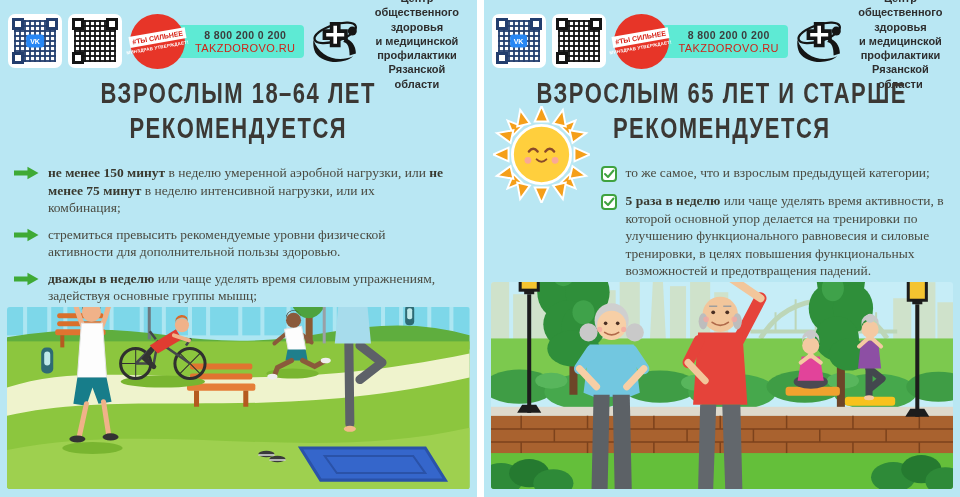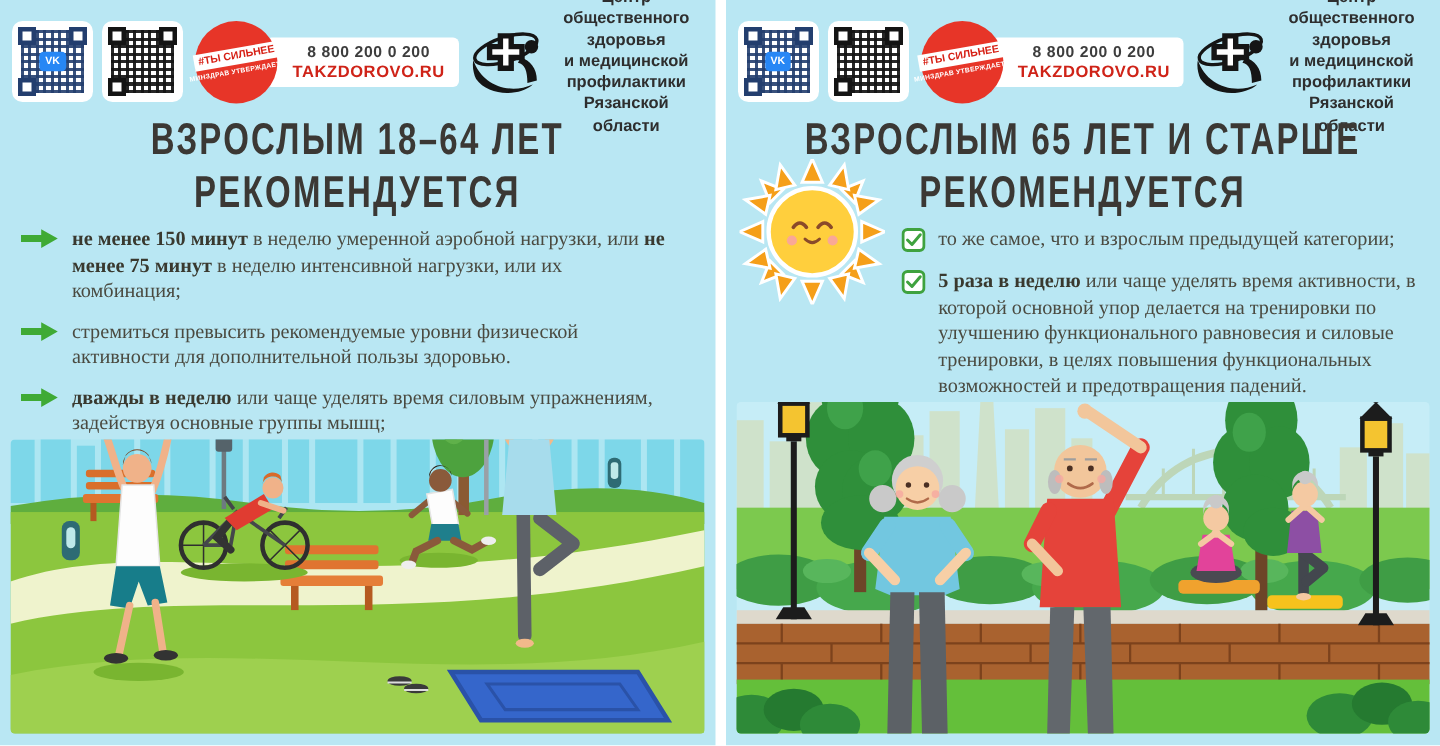--- a/index.html
+++ b/index.html
@@ -21,35 +21,35 @@
   .f1{left:4px;top:4px;} .f2{right:4px;top:4px;} .f3{left:4px;bottom:4px;}
   .vk-badge{position:absolute;left:50%;top:50%;transform:translate(-50%,-50%);
     background:#2787f5;color:#fff;font-weight:700;font-size:7px;line-height:1;
     padding:3px 4px;border-radius:3px;}
   .badge-circle{width:55px;height:55px;border-radius:50%;background:#e73528;flex:none;z-index:1;
     display:flex;flex-direction:column;align-items:center;justify-content:center;margin-left:2px;}
   .badge-l1{background:#fff;color:#d61f14;font-size:7px;font-weight:800;line-height:1;
     padding:2px 3px;transform:rotate(-10deg);white-space:nowrap;}
   .badge-l2{color:#fff;font-size:4.5px;font-weight:700;transform:rotate(-10deg);
     margin-top:2px;white-space:nowrap;letter-spacing:.2px;}
-  .contact{background:#ffffff;border-radius:4px;margin-left:-14px;padding:4px 9px 4px 18px;z-index:0;
+  .contact{background:#5eead4;border-radius:4px;margin-left:-14px;padding:4px 9px 4px 18px;z-index:0;
     display:flex;flex-direction:column;align-items:center;gap:1px;flex:none;}
   .phone{color:#3d3d3d;font-weight:800;font-size:10.5px;letter-spacing:.4px;white-space:nowrap;}
-  .site{color:#cf2318;font-weight:700;font-size:11px;letter-spacing:.4px;white-space:nowrap;}
+  .site{color:#cf2318;font-weight:400;font-size:11px;letter-spacing:.4px;white-space:nowrap;}
   .org{margin-left:auto;display:flex;align-items:center;gap:5px;padding-right:2px;}
   .logo-svg{width:54px;height:46px;flex:none;}
   .org-name{display:flex;flex-direction:column;font-size:11px;font-weight:700;color:#2e2e2e;
     text-align:center;line-height:1.3;}
 
   
   .title{margin:11px 0 5px;text-align:center;font-size:22px;font-weight:700;color:#3b3834;
     letter-spacing:1.5px;transform:scale(1,1.35);flex:none;}
 
   
-  .bullets{list-style:none;margin:8px 0 0;padding:0 14px;display:flex;flex-direction:column;gap:9px;flex:none;}
+  .bullets{list-style:none;margin:22px 0 0;padding:0 14px;display:flex;flex-direction:column;gap:9px;flex:none;}
   .bullets li{display:flex;gap:9px;align-items:flex-start;}
   .mk{flex:none;margin-top:2px;display:inline-flex;}
   .bt{margin:0;font-family:"Liberation Serif","DejaVu Serif",serif;font-size:13.5px;line-height:1.3;
     color:#4a4a40;max-width:402px;}
   .bt b{color:#39392f;}
   .checks{padding-left:117px;padding-right:2px;gap:10px;}
   .checks .bt{max-width:330px;}
 
   
   .scene{display:block;flex:1 1 auto;min-height:0;width:calc(100% - 14px);margin:2px 7px 8px;border-radius:3px;}

